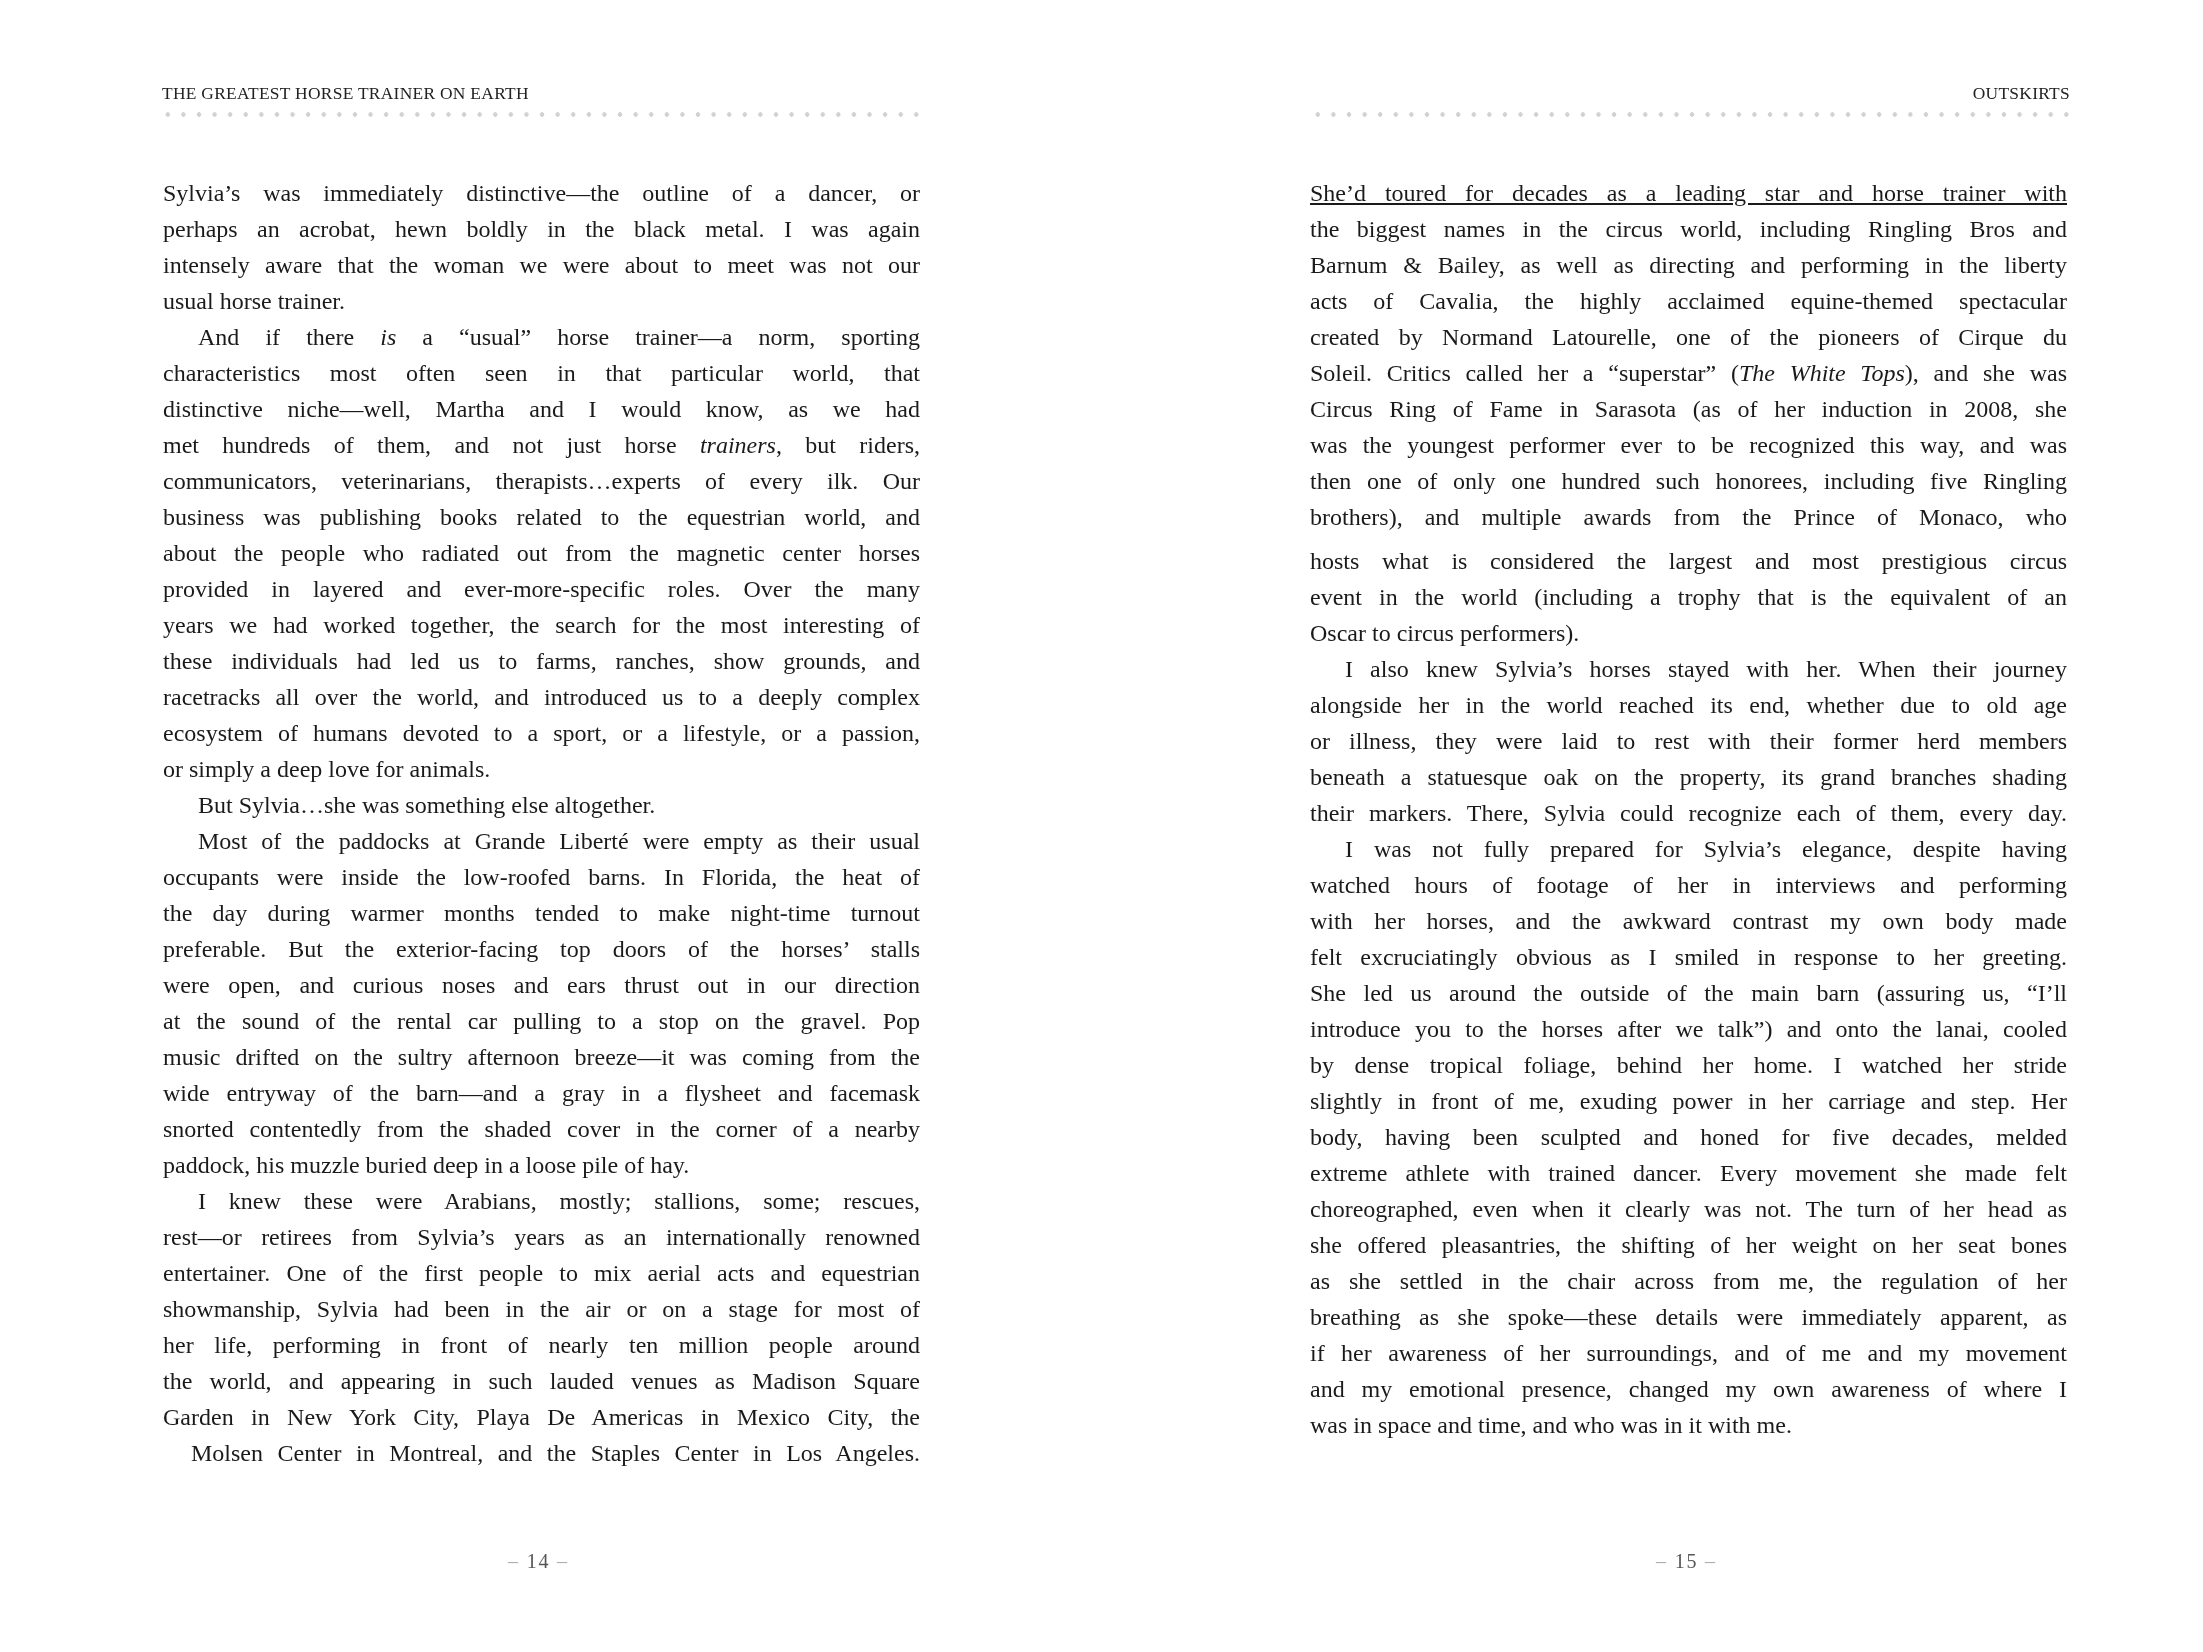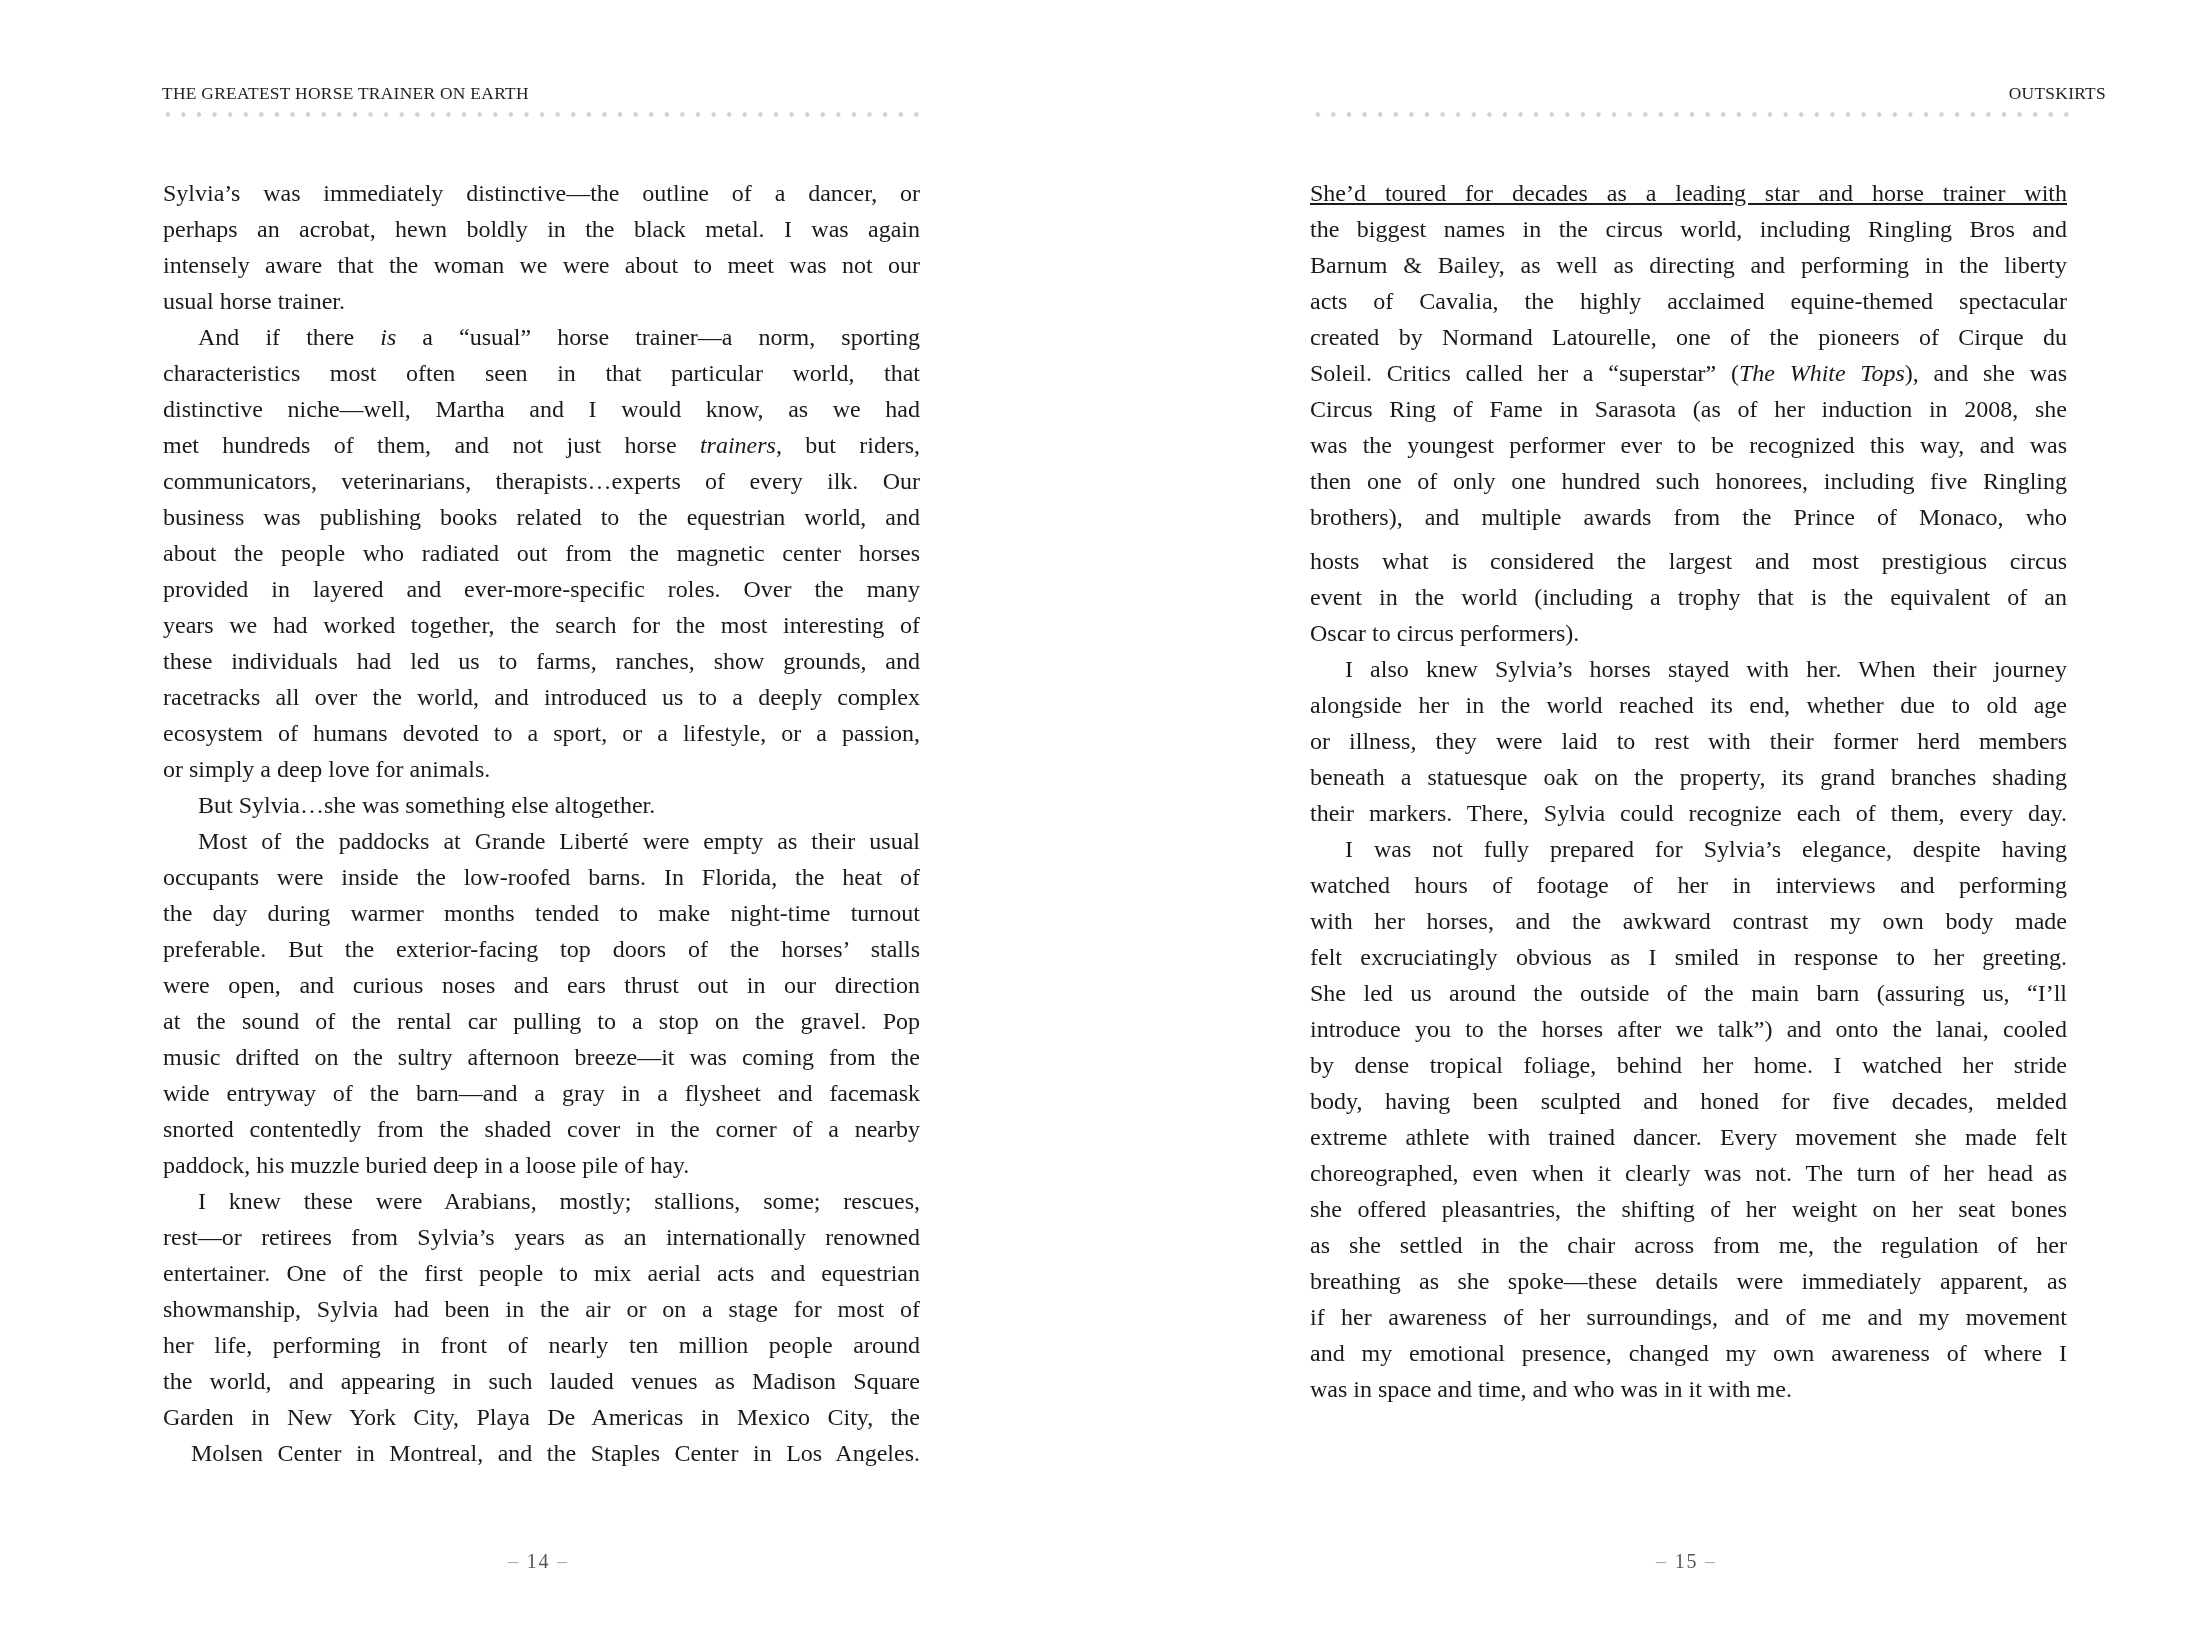--- a/index.html
+++ b/index.html
@@ -1,17 +1,17 @@
 <!DOCTYPE html>
 <html style="font-size:14.7px"><head>
 <meta charset="utf-8">
 <style>
   html, body { margin: 0; padding: 0; background: #ffffff; }
   body { width: 2204px; height: 1653px; position: relative; overflow: hidden; font-family: "Liberation Serif", "DejaVu Serif", serif; color: #1a1a1a; }
-  .page { position: absolute; top: 0; width: 1102px; height: 1182px; padding-left: 36px; }
+  .page { position: absolute; top: 0; width: 1102px; height: 1182px; }
   .page.left { left: 0; }
   .page.right { left: 1102px; }
   .running-head { position: absolute; top: 83px; font-size: 17.4px; letter-spacing: 0.3px; color: #222; text-transform: uppercase; white-space: nowrap; }
   .left .running-head { left: 162px; }
   .right .running-head { right: 134px; }
   .dots { position: absolute; top: 111px; height: 7.3px;
     background-image: radial-gradient(circle, #d2d2d2 2.1px, transparent 2.6px);
     background-size: 15.6px 7.3px; background-repeat: repeat-x; background-position: 0 0; }
   .left .dots { left: 160px; width: 759px; }
   .right .dots { left: 208px; width: 762px; }
@@ -100,20 +100,21 @@
       <div class="line" style="white-space: normal;">or illness, they were laid to rest with their former herd members</div>
       <div class="line" style="white-space: normal;">beneath a statuesque oak on the property, its grand branches shading</div>
       <div class="line" style="white-space: normal;">their markers. There, Sylvia could recognize each of them, every day.</div>
       <div class="line indent" style="white-space: normal;">I was not fully prepared for Sylvia’s elegance, despite having</div>
       <div class="line" style="white-space: normal;">watched hours of footage of her in interviews and performing</div>
       <div class="line" style="white-space: normal;">with her horses, and the awkward contrast my own body made</div>
       <div class="line" style="white-space: normal;">felt excruciatingly obvious as I smiled in response to her greeting.</div>
       <div class="line" style="white-space: normal;">She led us around the outside of the main barn (assuring us, “I’ll</div>
       <div class="line" style="white-space: normal;">introduce you to the horses after we talk”) and onto the lanai, cooled</div>
       <div class="line" style="white-space: normal;">by dense tropical foliage, behind her home. I watched her stride</div>
+      <div class="line" style="white-space: normal;">slightly in front of me, exuding power in her carriage and step. Her</div>
       <div class="line" style="white-space: normal;">body, having been sculpted and honed for five decades, melded</div>
       <div class="line" style="white-space: normal;">extreme athlete with trained dancer. Every movement she made felt</div>
       <div class="line" style="white-space: normal;">choreographed, even when it clearly was not. The turn of her head as</div>
       <div class="line" style="white-space: normal;">she offered pleasantries, the shifting of her weight on her seat bones</div>
       <div class="line" style="white-space: normal;">as she settled in the chair across from me, the regulation of her</div>
       <div class="line" style="white-space: normal;">breathing as she spoke—these details were immediately apparent, as</div>
       <div class="line" style="white-space: normal;">if her awareness of her surroundings, and of me and my movement</div>
       <div class="line" style="white-space: normal;">and my emotional presence, changed my own awareness of where I</div>
       <div class="line last" style="white-space: normal;">was in space and time, and who was in it with me.</div>
     </div>

